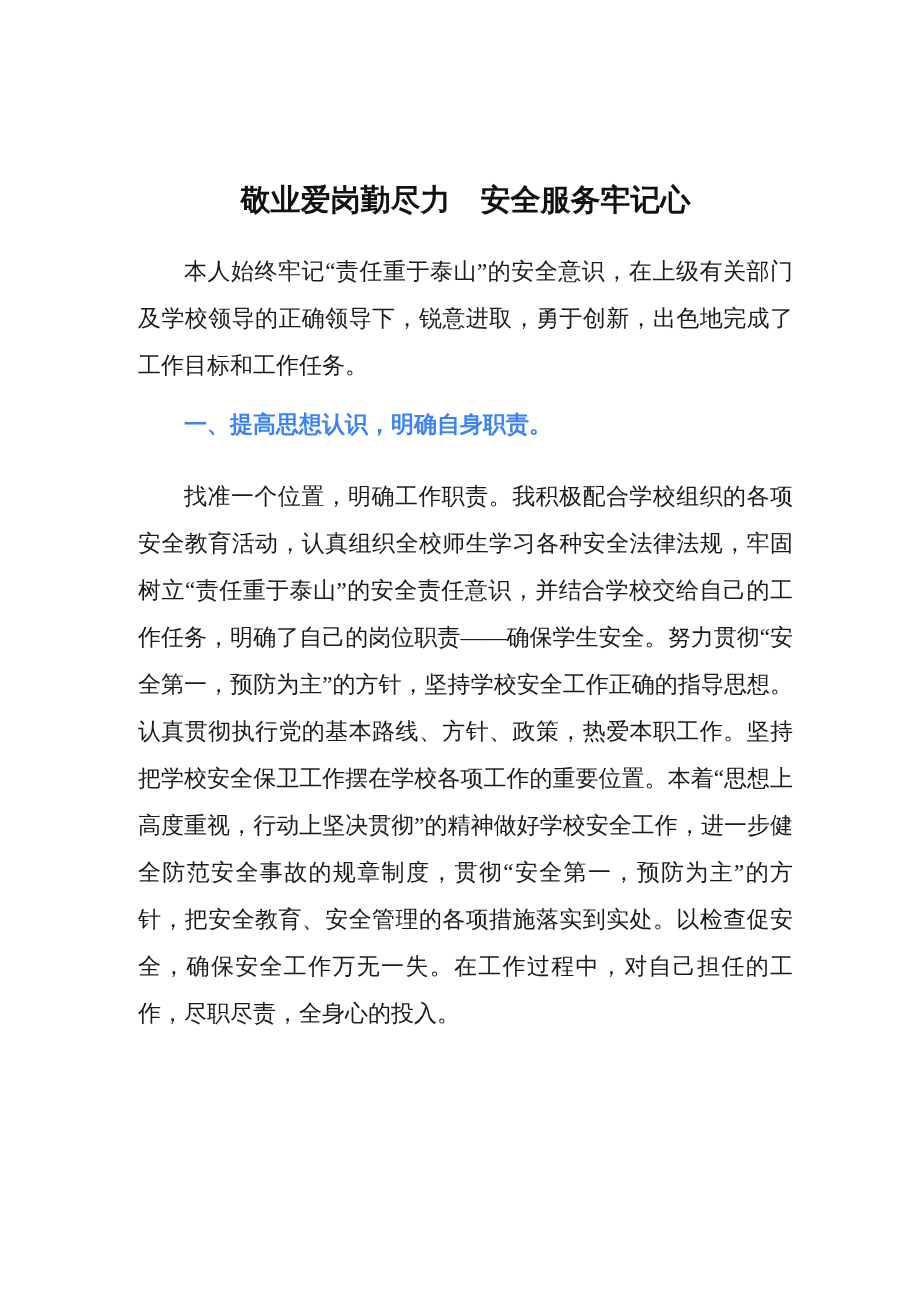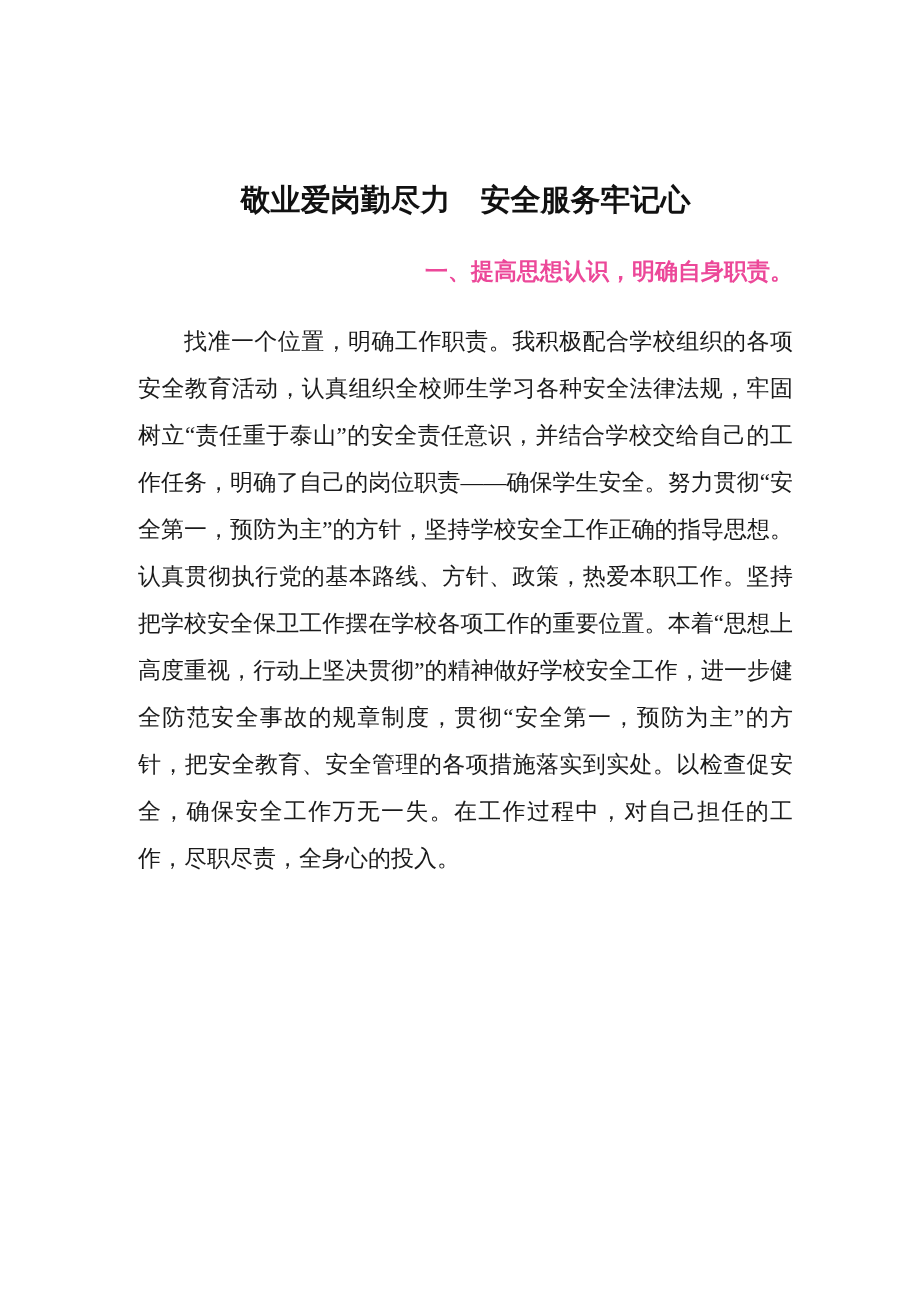--- a/index.html
+++ b/index.html
@@ -34,36 +34,36 @@
     font-family: "Liberation Serif", serif;
     font-size: 23px;
     line-height: 47px;
     color: #1a1a1a;
     text-align: justify;
     text-indent: 2em;
     word-break: break-all;
   }
   .heading {
     margin: 14px 0 23px 0;
-    font-family: Liberation Sans, sans-serif;
+    font-family: Liberation Mono, monospace;
     font-weight: bold;
     font-size: 23px;
     line-height: 47px;
-    color: #ec4899;
+    color: #3b82f6;
     text-indent: 2em;
-    text-align: right;
   }
   .heading.second {
     margin: 28px 0 0 0;
   }
 </style>
 </head>
 <body>
 
 <div class="page">
   <h1 class="doc-title">敬业爱岗勤尽力　安全服务牢记心</h1>
 
+  <p class="para">本人始终牢记“责任重于泰山”的安全意识，在上级有关部门及学校领导的正确领导下，锐意进取，勇于创新，出色地完成了工作目标和工作任务。</p>
 
   <p class="heading">一、提高思想认识，明确自身职责。</p>
 
   <p class="para">找准一个位置，明确工作职责。我积极配合学校组织的各项安全教育活动，认真组织全校师生学习各种安全法律法规，牢固树立“责任重于泰山”的安全责任意识，并结合学校交给自己的工作任务，明确了自己的岗位职责——确保学生安全。努力贯彻“安全第一，预防为主”的方针，坚持学校安全工作正确的指导思想。认真贯彻执行党的基本路线、方针、政策，热爱本职工作。坚持把学校安全保卫工作摆在学校各项工作的重要位置。本着“思想上高度重视，行动上坚决贯彻”的精神做好学校安全工作，进一步健全防范安全事故的规章制度，贯彻“安全第一，预防为主”的方针，把安全教育、安全管理的各项措施落实到实处。以检查促安全，确保安全工作万无一失。在工作过程中，对自己担任的工作，尽职尽责，全身心的投入。</p>
 
 </div>
 
 </body></html>

